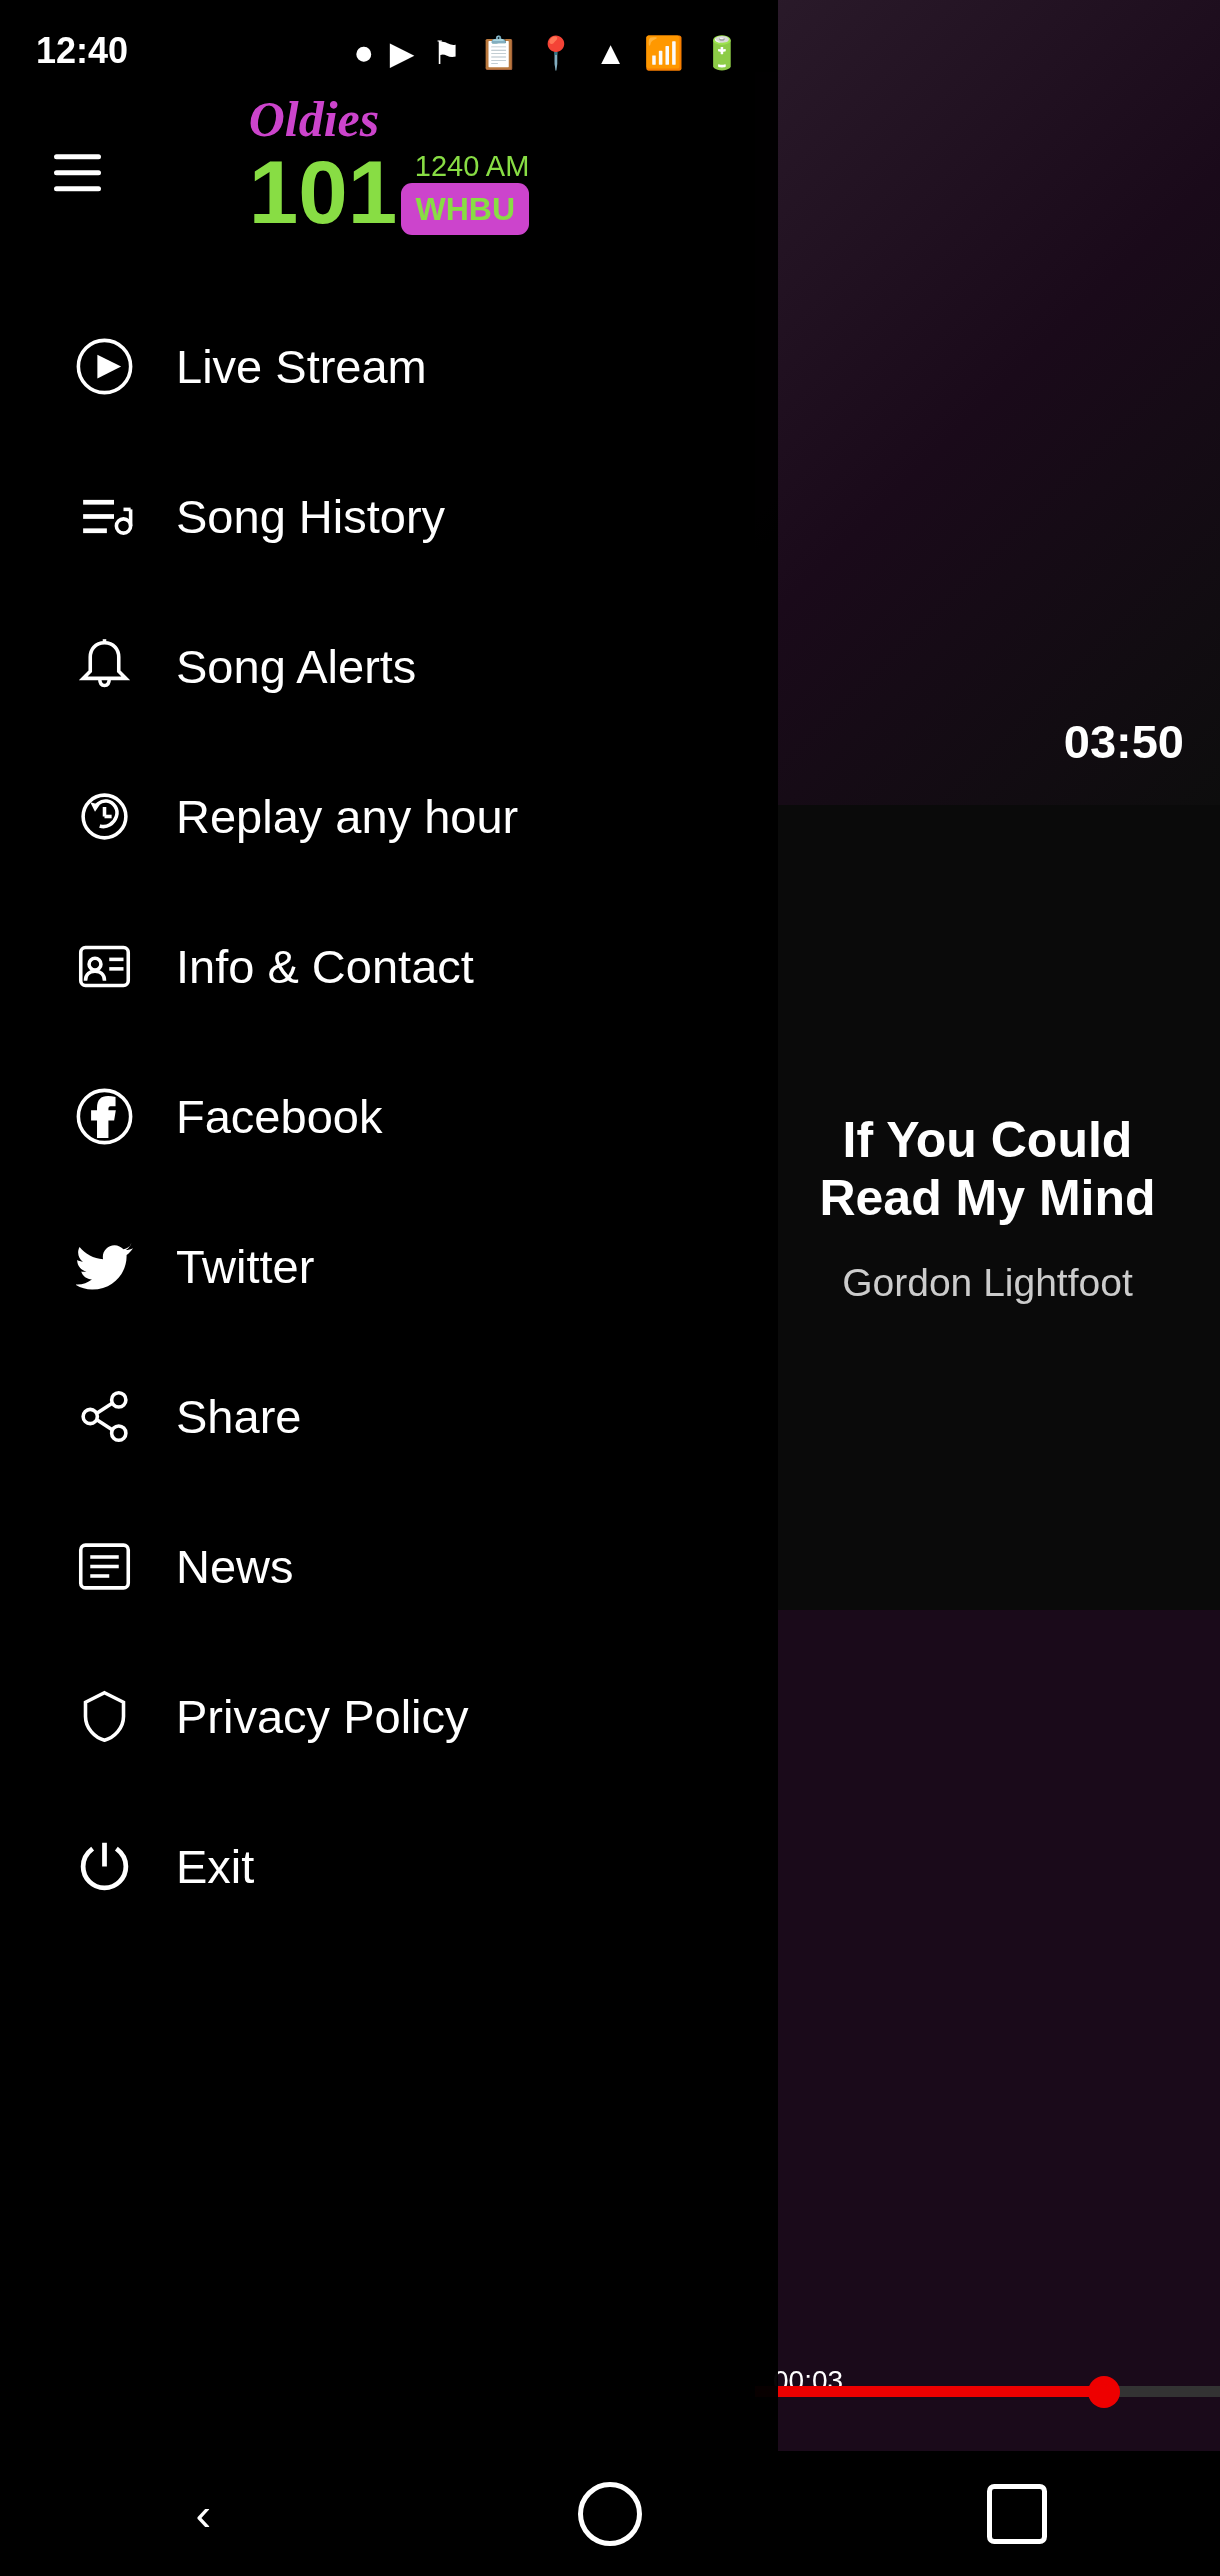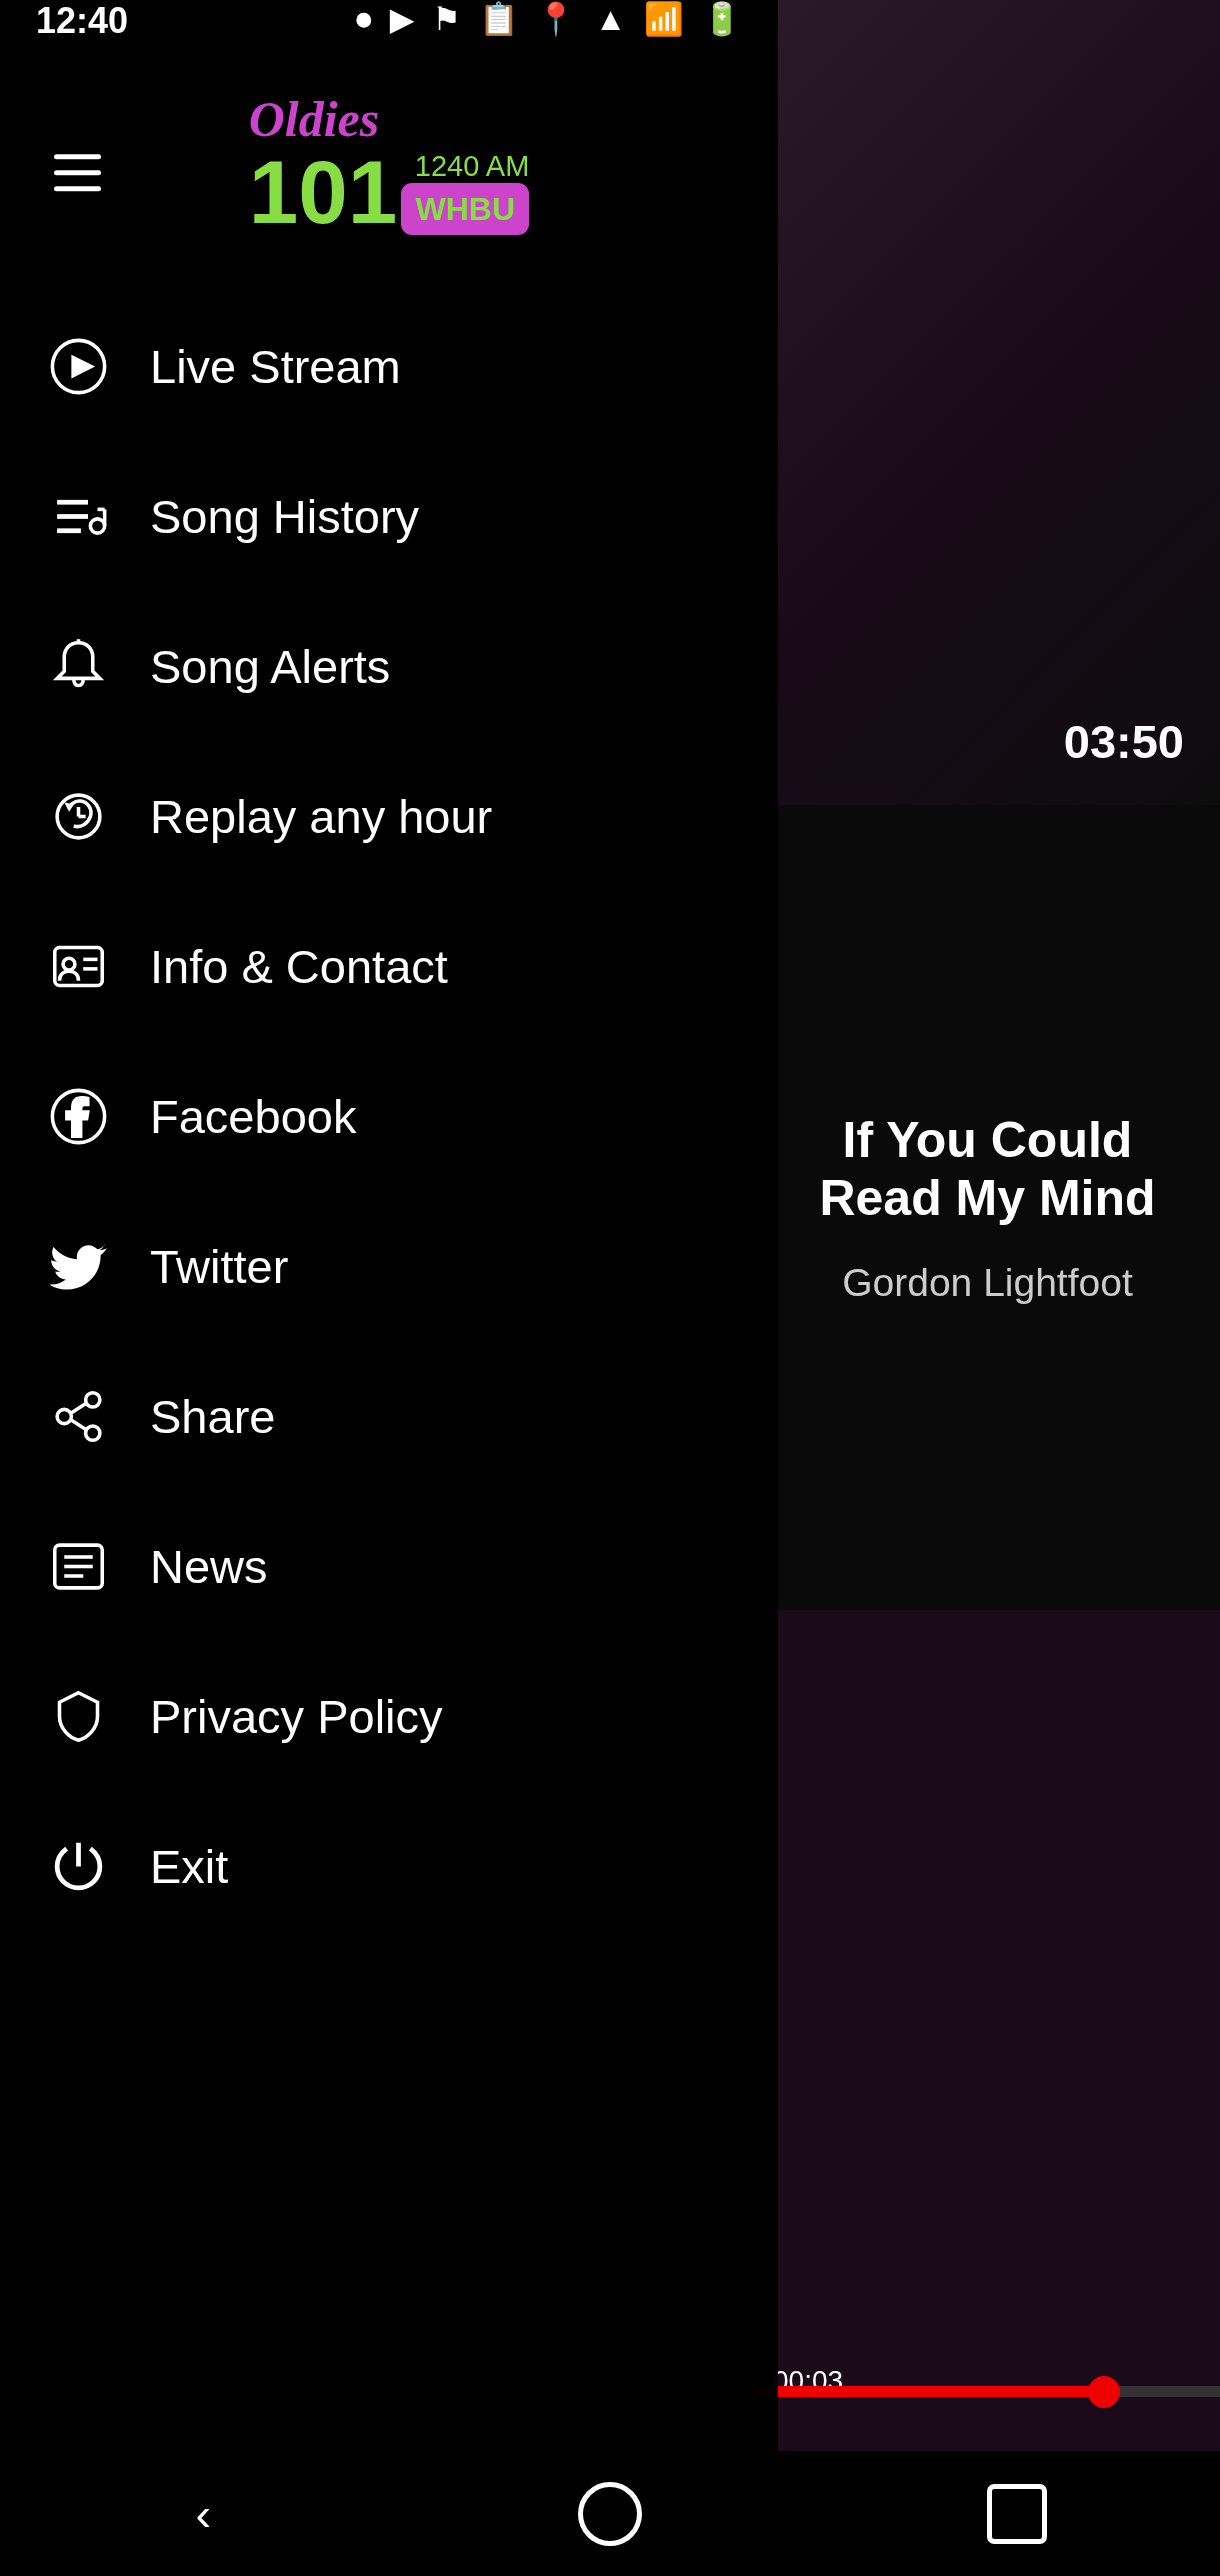--- a/index.html
+++ b/index.html
@@ -113,21 +113,21 @@
     }
 
     
     .status-bar {
       position: absolute;
       top: 0; left: 0;
       width: 778px;
       height: 72px;
       background: #000;
       display: flex;
-      align-items: flex-start;
+      align-items: flex-end;
       justify-content: space-between;
       padding: 0 36px;
       z-index: 20;
     }
 
     .status-time {
       color: #fff;
       font-size: 36px;
       font-weight: bold;
     }
@@ -223,22 +223,23 @@
 
     .logo-1240 {
       font-size: 29px;
       color: #88dd44;
       text-align: right;
     }
 
     
     .menu-items {
       flex: 1;
-      padding: 0 24px;
+      padding: 0 36px;
       overflow-y: auto;
+      margin-left: 14px;
     }
 
     .menu-item {
       display: flex;
       align-items: center;
       padding: 39px 18px;
       cursor: pointer;
       border: none;
       background: none;
       width: 100%;

